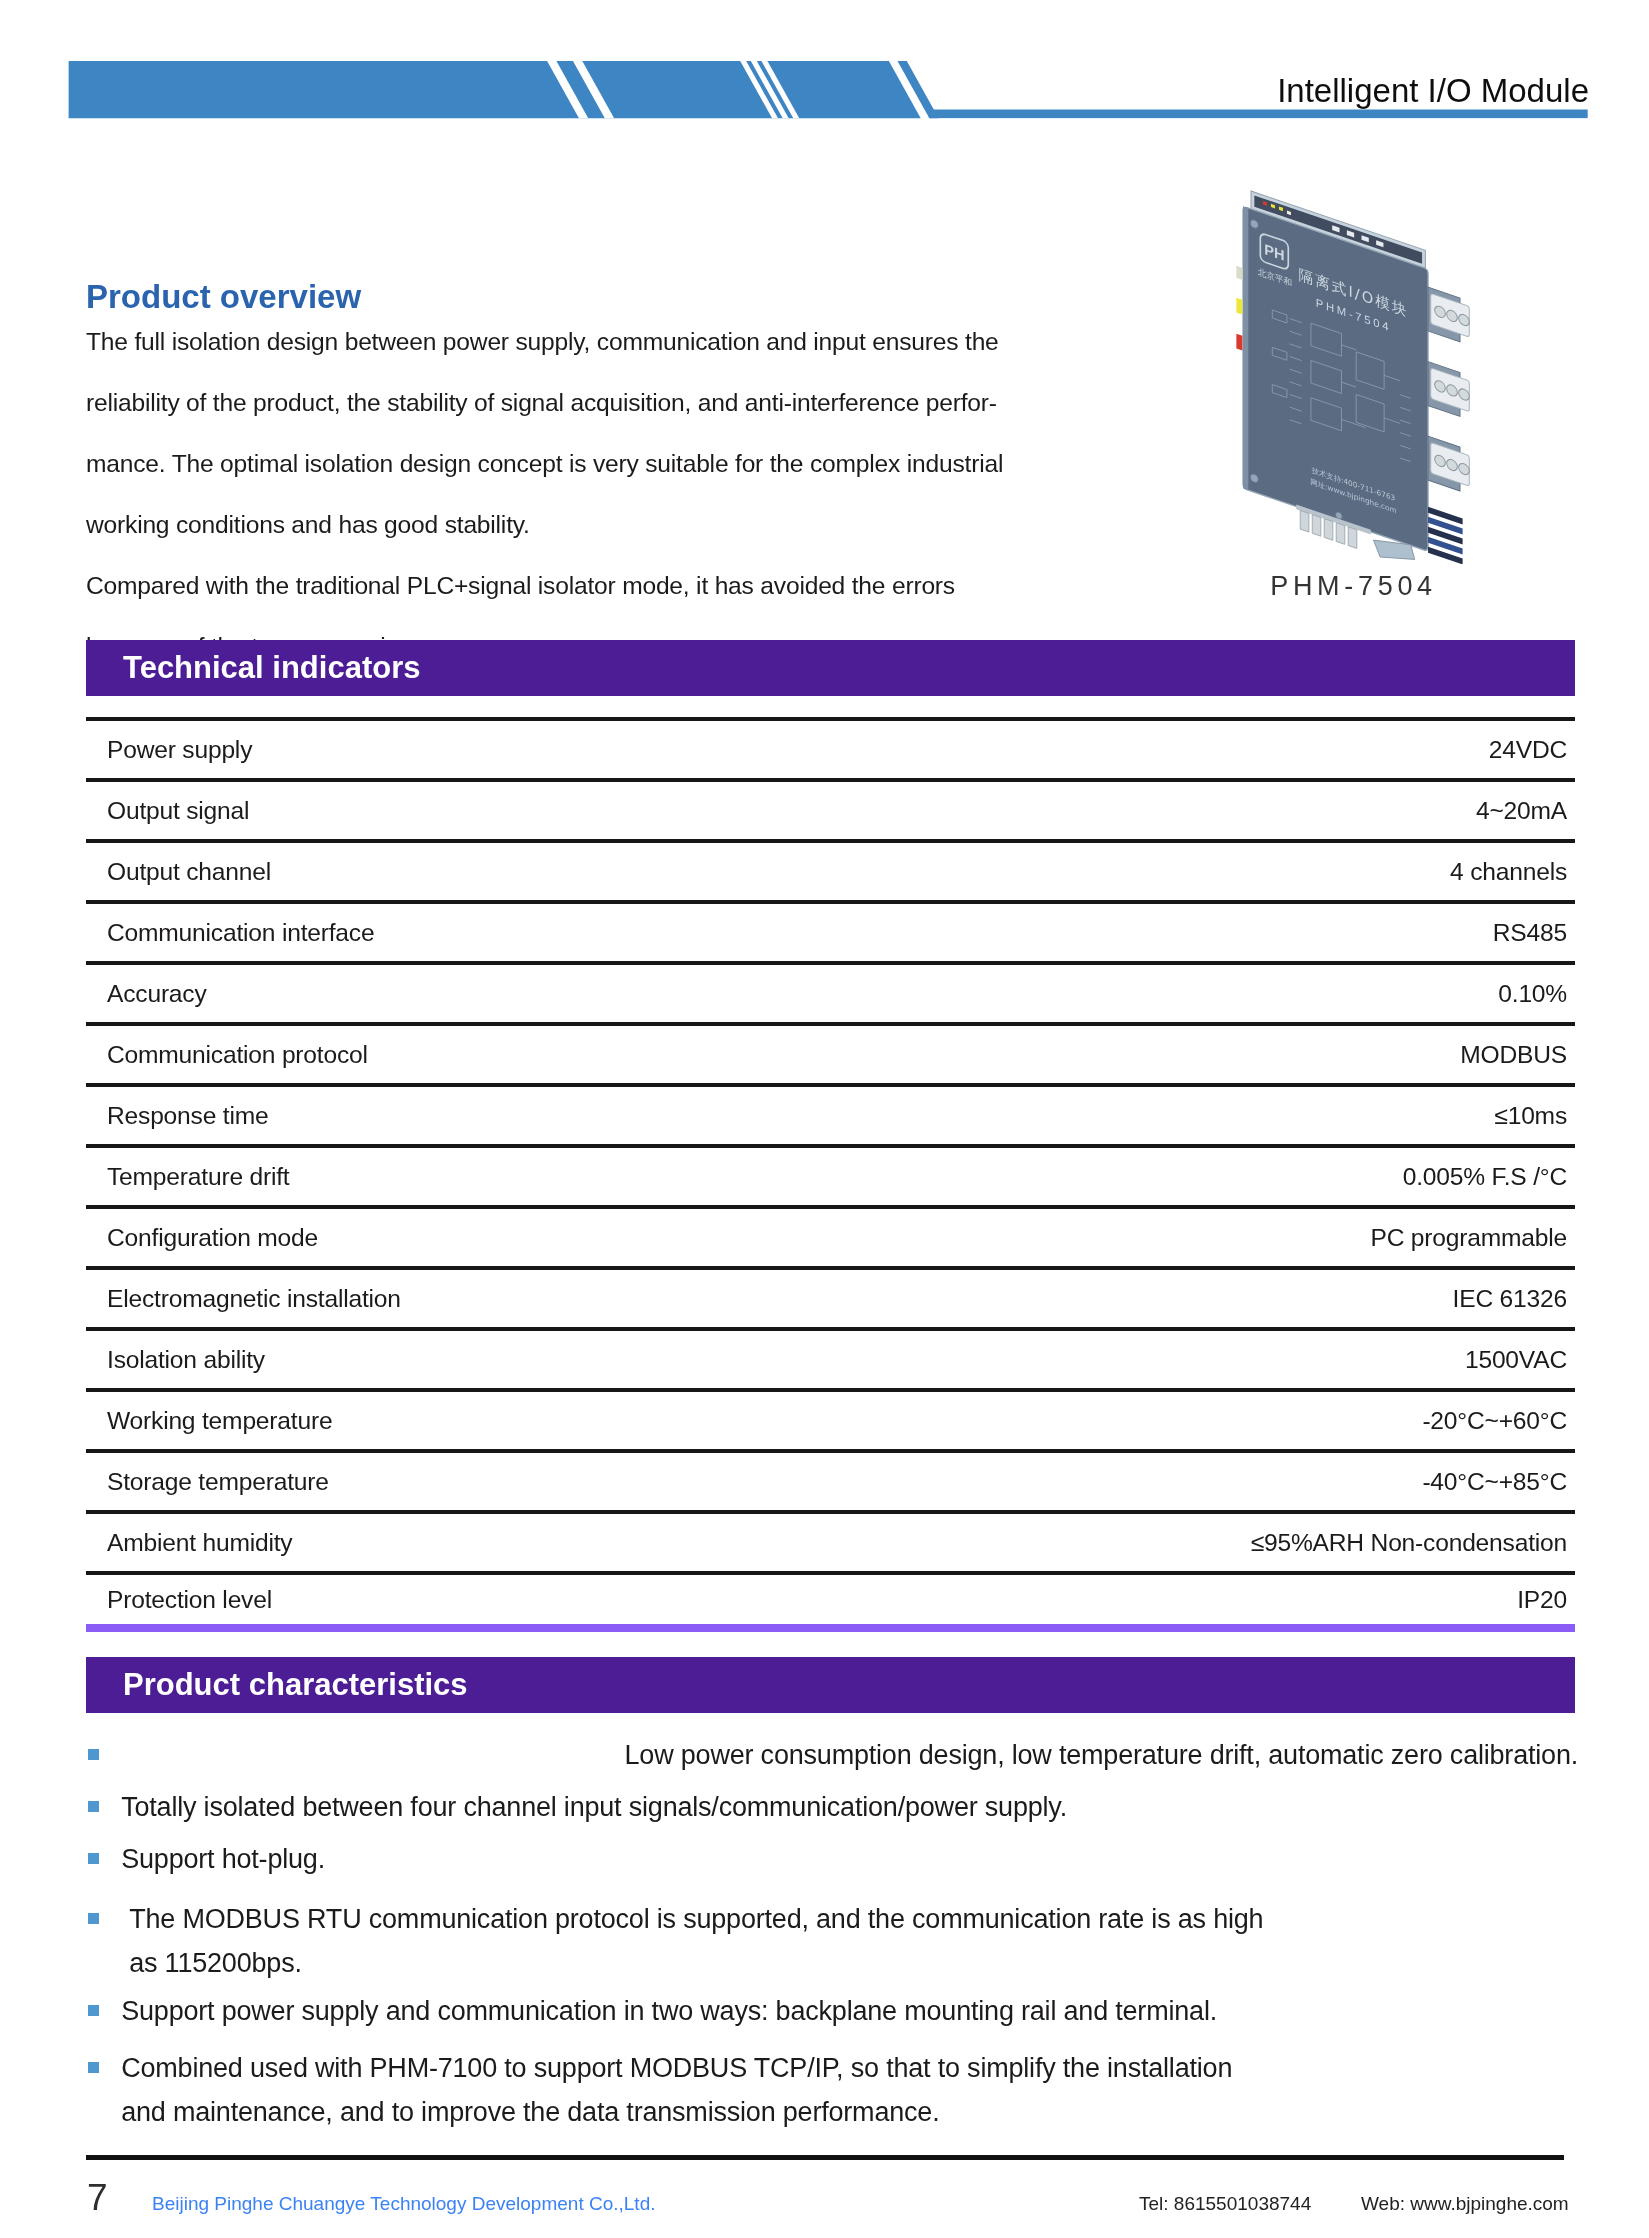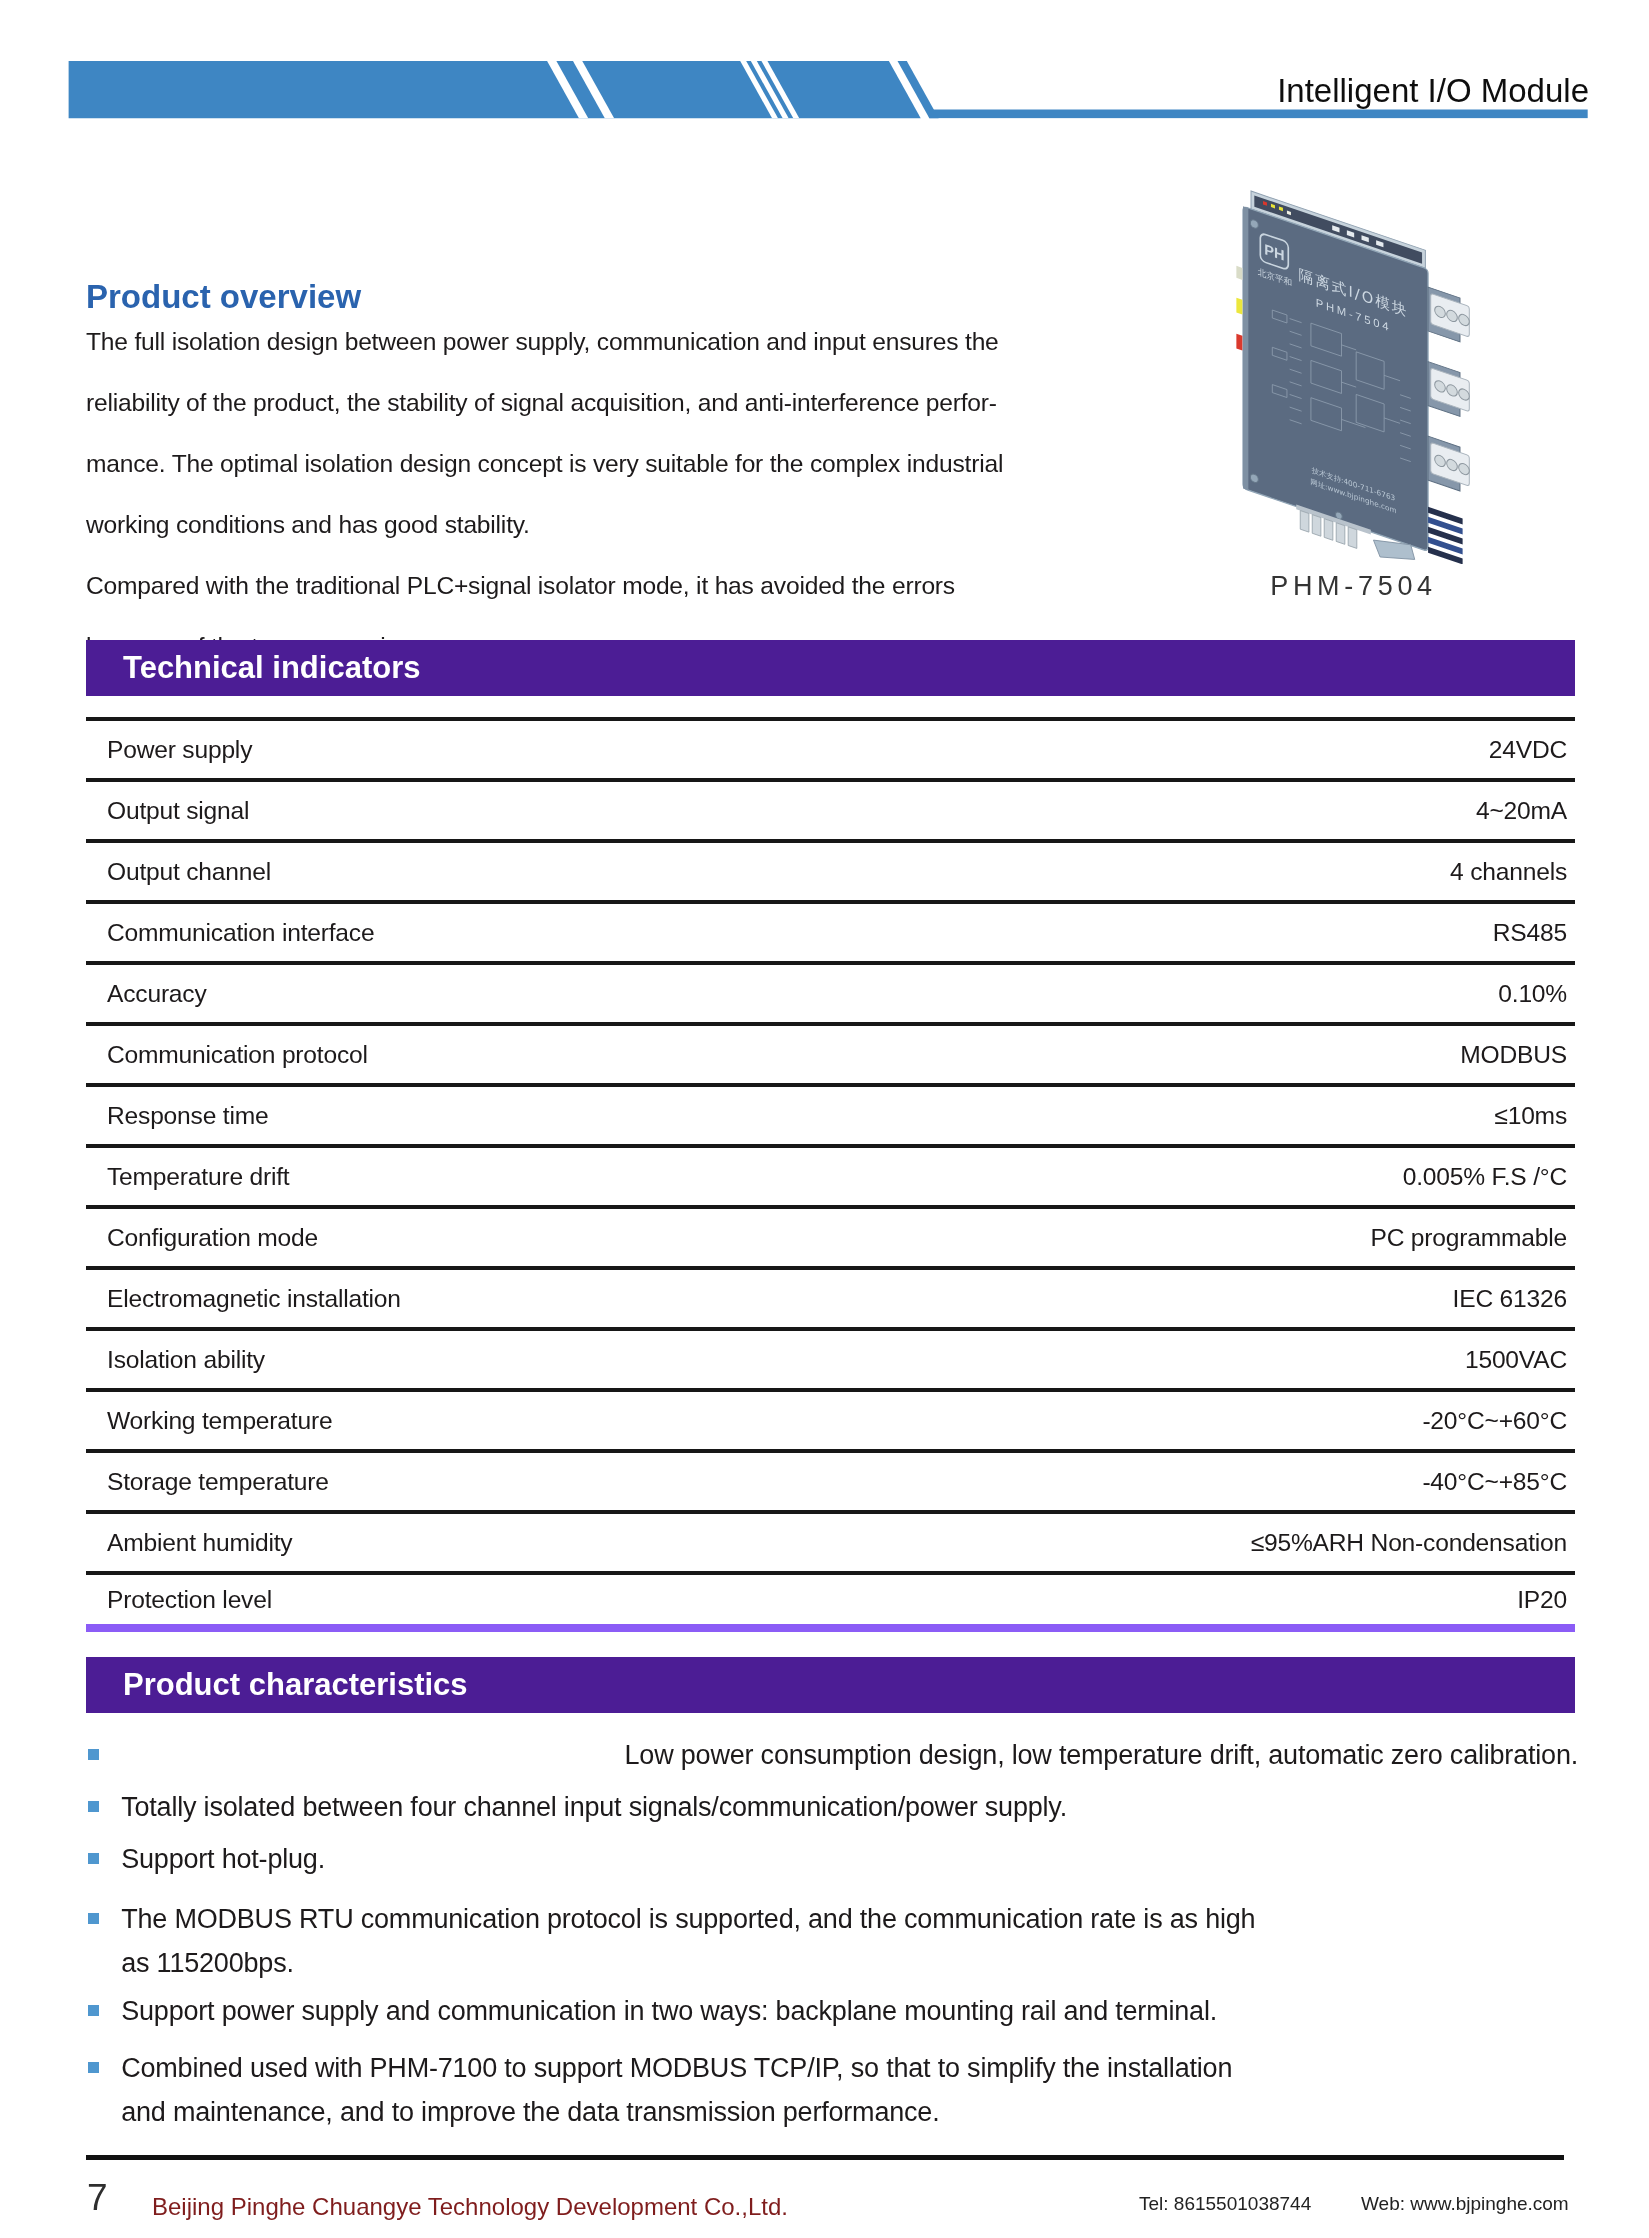--- a/index.html
+++ b/index.html
@@ -34,26 +34,26 @@
             display:flex;justify-content:space-between;align-items:center;
             padding:0 8px 0 21px;font-size:24.6px;letter-spacing:-0.2px;}
   .spec-row:last-child{border-bottom:8px solid #8b5cf6;}
   .spec-label{color:#1d1a1b;}
   .spec-value{color:#1d1a1b;}
 
   
   .bullet{position:absolute;left:88px;width:1490px;display:flex;}
   .bullet .sq{flex:0 0 10.6px;width:10.6px;height:10.6px;background:#4f97cf;margin-top:16px;}
   .bullet .btext{margin-left:22.6px;font-size:27px;line-height:44px;letter-spacing:-0.2px;}
-  .b1{top:1733px;justify-content:space-between;} .b2{top:1785px;} .b3{top:1837px;} .b4{top:1897px;} .b5{top:1989px;} .b6{top:2046px;}
+  .b1{top:1733px;justify-content:space-between;} .b2{top:1785px;} .b3{top:1837px;} .b4{top:1897px;gap:8px;} .b5{top:1989px;} .b6{top:2046px;}
 
   
   .footer-rule{position:absolute;left:86px;top:2155px;width:1478px;height:4.7px;background:#111111;}
   .page-num{position:absolute;left:87px;top:2177px;font-size:37px;font-weight:400;color:#2e2e2e;}
-  .foot-company{position:absolute;left:152px;top:2193px;font-size:24px;color:#7f1d1d;}
+  .foot-company{position:absolute;left:152px;top:2193px;font-size:19px;color:#3b82f6;}
   .foot-tel{position:absolute;left:1139px;top:2193px;font-size:19px;color:#222222;}
   .foot-web{position:absolute;left:1361px;top:2193px;font-size:19px;color:#222222;}
 
   
   .dev-face-txt{fill:#ccd7e1;}
 </style>
 </head>
 <body>
 
 <div class="page">

